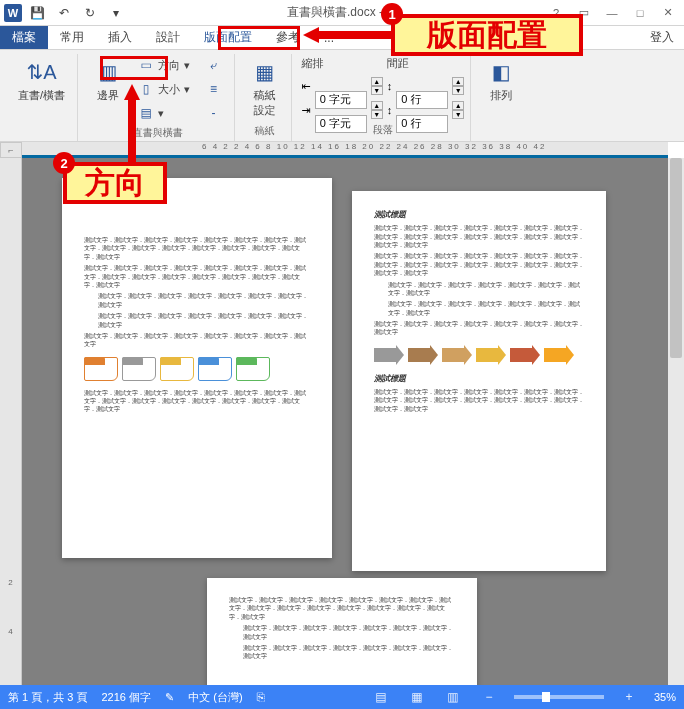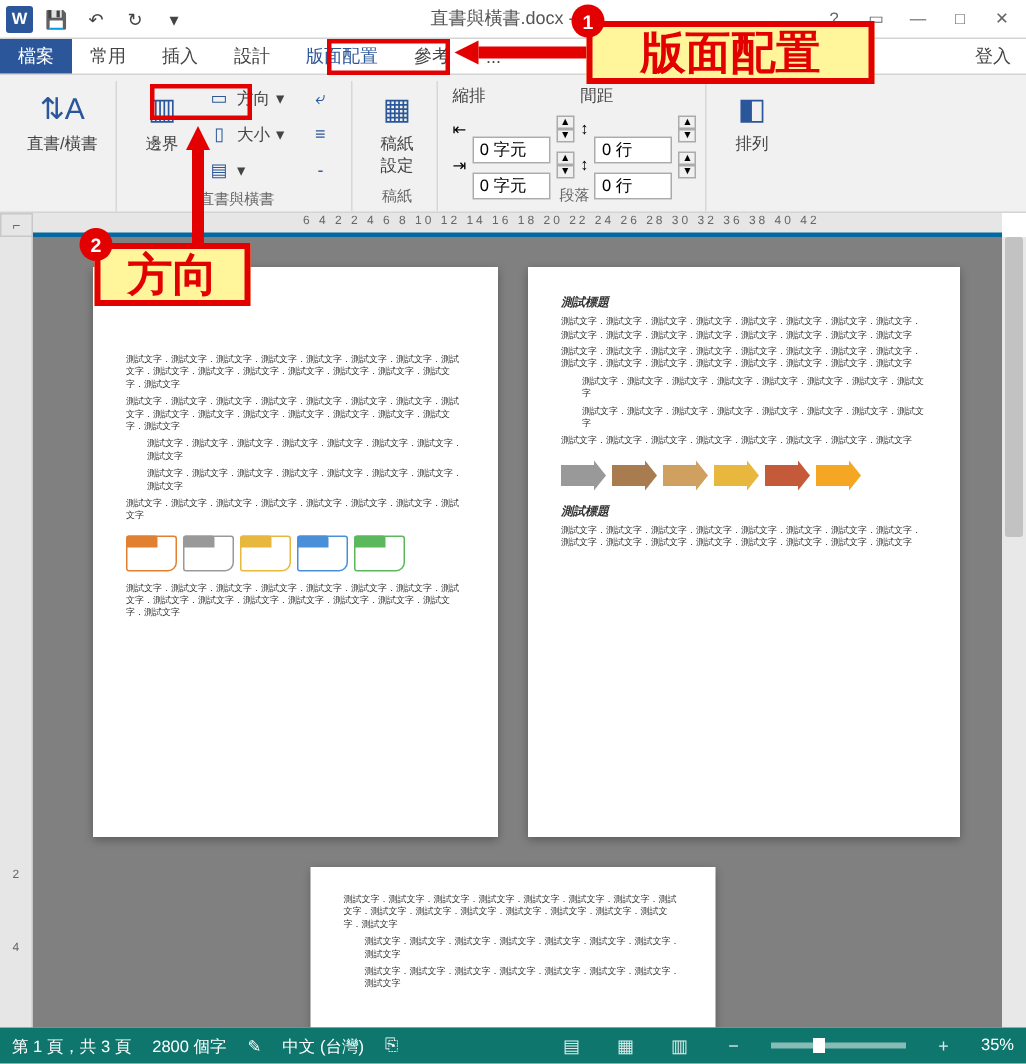--- a/index.html
+++ b/index.html
@@ -50,21 +50,21 @@
 .a-gold::before{background:#e8b83e}.a-gold::after{border-left-color:#e8b83e}
 .a-red::before{background:#c55a3a}.a-red::after{border-left-color:#c55a3a}
 .a-orange::before{background:#f5a623}.a-orange::after{border-left-color:#f5a623}
 .tab-shape { width: 34px; height: 24px; border: 1px solid; border-radius: 2px 2px 6px 2px; position: relative; }
 .tab-shape::before { content:""; position:absolute; top:-1px; left:-1px; right:12px; height:8px; border-radius: 2px 2px 0 0; }
 .t-orange{border-color:#e08030}.t-orange::before{background:#e08030}
 .t-gray{border-color:#999}.t-gray::before{background:#999}
 .t-gold{border-color:#e8b83e}.t-gold::before{background:#e8b83e}
 .t-blue{border-color:#4a90d9}.t-blue::before{background:#4a90d9}
 .t-green{border-color:#5cb85c}.t-green::before{background:#5cb85c}
-.statusbar { position: absolute; left: 0; right: 0; bottom: 0; height: 24px; background: #0f766e; color: #fff; display: flex; align-items: center; font-size: 11px; padding: 0 8px; gap: 14px; }
+.statusbar { position: absolute; left: 0; right: 0; bottom: 0; height: 24px; background: #3b82f6; color: #fff; display: flex; align-items: center; font-size: 11px; padding: 0 8px; gap: 14px; }
 .statusbar .spacer { flex: 1; }
 .view-btn { width: 22px; height: 18px; display: flex; align-items: center; justify-content: center; font-size: 12px; cursor: pointer; opacity: .85; }
 .zoom-slider { width: 90px; height: 4px; background: rgba(255,255,255,.5); position: relative; }
 .zoom-slider::before { content:""; position:absolute; left:28px; top:-3px; width:8px; height:10px; background:#fff; }
 .callout { position: absolute; border: 4px solid #e30000; background: #fff59a; font-weight: bold; color: #e30000; display: flex; align-items: center; justify-content: center; z-index: 50; }
 .callout-num { position: absolute; width: 22px; height: 22px; background: #e30000; color: #fff; border-radius: 50%; font-size: 13px; font-weight: bold; display: flex; align-items: center; justify-content: center; z-index: 55; }
 .red-box { position: absolute; border: 3px solid #e30000; z-index: 40; pointer-events: none; }
 .red-arrow-h { position: absolute; height: 16px; z-index: 45; }
 .red-arrow-h::before { content:""; position:absolute; top:4px; left:16px; right:0; height:8px; background:#e30000; }
 .red-arrow-h::after { content:""; position:absolute; left:0; top:0; border-right:16px solid #e30000; border-top:8px solid transparent; border-bottom:8px solid transparent; }
@@ -233,21 +233,21 @@
     <div class="graphic-row">
       <div class="tab-shape t-orange"></div>
       <div class="tab-shape t-gray"></div>
       <div class="tab-shape t-gold"></div>
       <div class="tab-shape t-blue"></div>
       <div class="tab-shape t-green"></div>
     </div>
     <p>測試文字．測試文字．測試文字．測試文字．測試文字．測試文字．測試文字．測試文字．測試文字．測試文字．測試文字．測試文字．測試文字．測試文字．測試文字．測試文字</p>
   </div>
 
-  <div class="page" style="left:330px; top:20px; width:288px; height:380px;">
+  <div class="page" style="left:330px; top:33px; width:254px; height:380px;">
     <div class="pt">測試標題</div>
     <p>測試文字．測試文字．測試文字．測試文字．測試文字．測試文字．測試文字．測試文字．測試文字．測試文字．測試文字．測試文字．測試文字．測試文字．測試文字．測試文字</p>
     <p>測試文字．測試文字．測試文字．測試文字．測試文字．測試文字．測試文字．測試文字．測試文字．測試文字．測試文字．測試文字．測試文字．測試文字．測試文字．測試文字</p>
     <p class="indent">測試文字．測試文字．測試文字．測試文字．測試文字．測試文字．測試文字．測試文字</p>
     <p class="indent">測試文字．測試文字．測試文字．測試文字．測試文字．測試文字．測試文字．測試文字</p>
     <p>測試文字．測試文字．測試文字．測試文字．測試文字．測試文字．測試文字．測試文字</p>
     <div class="graphic-row">
       <div class="arrow-shape a-gray"></div>
       <div class="arrow-shape a-brown"></div>
       <div class="arrow-shape a-tan"></div>
@@ -265,21 +265,21 @@
     <p class="indent">測試文字．測試文字．測試文字．測試文字．測試文字．測試文字．測試文字．測試文字</p>
   </div>
 </div>
 
 <div class="scroll-v">
   <div class="scroll-thumb"></div>
 </div>
 
 <div class="statusbar">
   <span>第 1 頁，共 3 頁</span>
-  <span>2800 個字</span>
+  <span>2216 個字</span>
   <span>✎</span>
   <span>中文 (台灣)</span>
   <span>⎘</span>
   <span class="spacer"></span>
   <span class="view-btn">▤</span>
   <span class="view-btn">▦</span>
   <span class="view-btn">▥</span>
   <span class="view-btn">−</span>
   <div class="zoom-slider"></div>
   <span class="view-btn">+</span>

